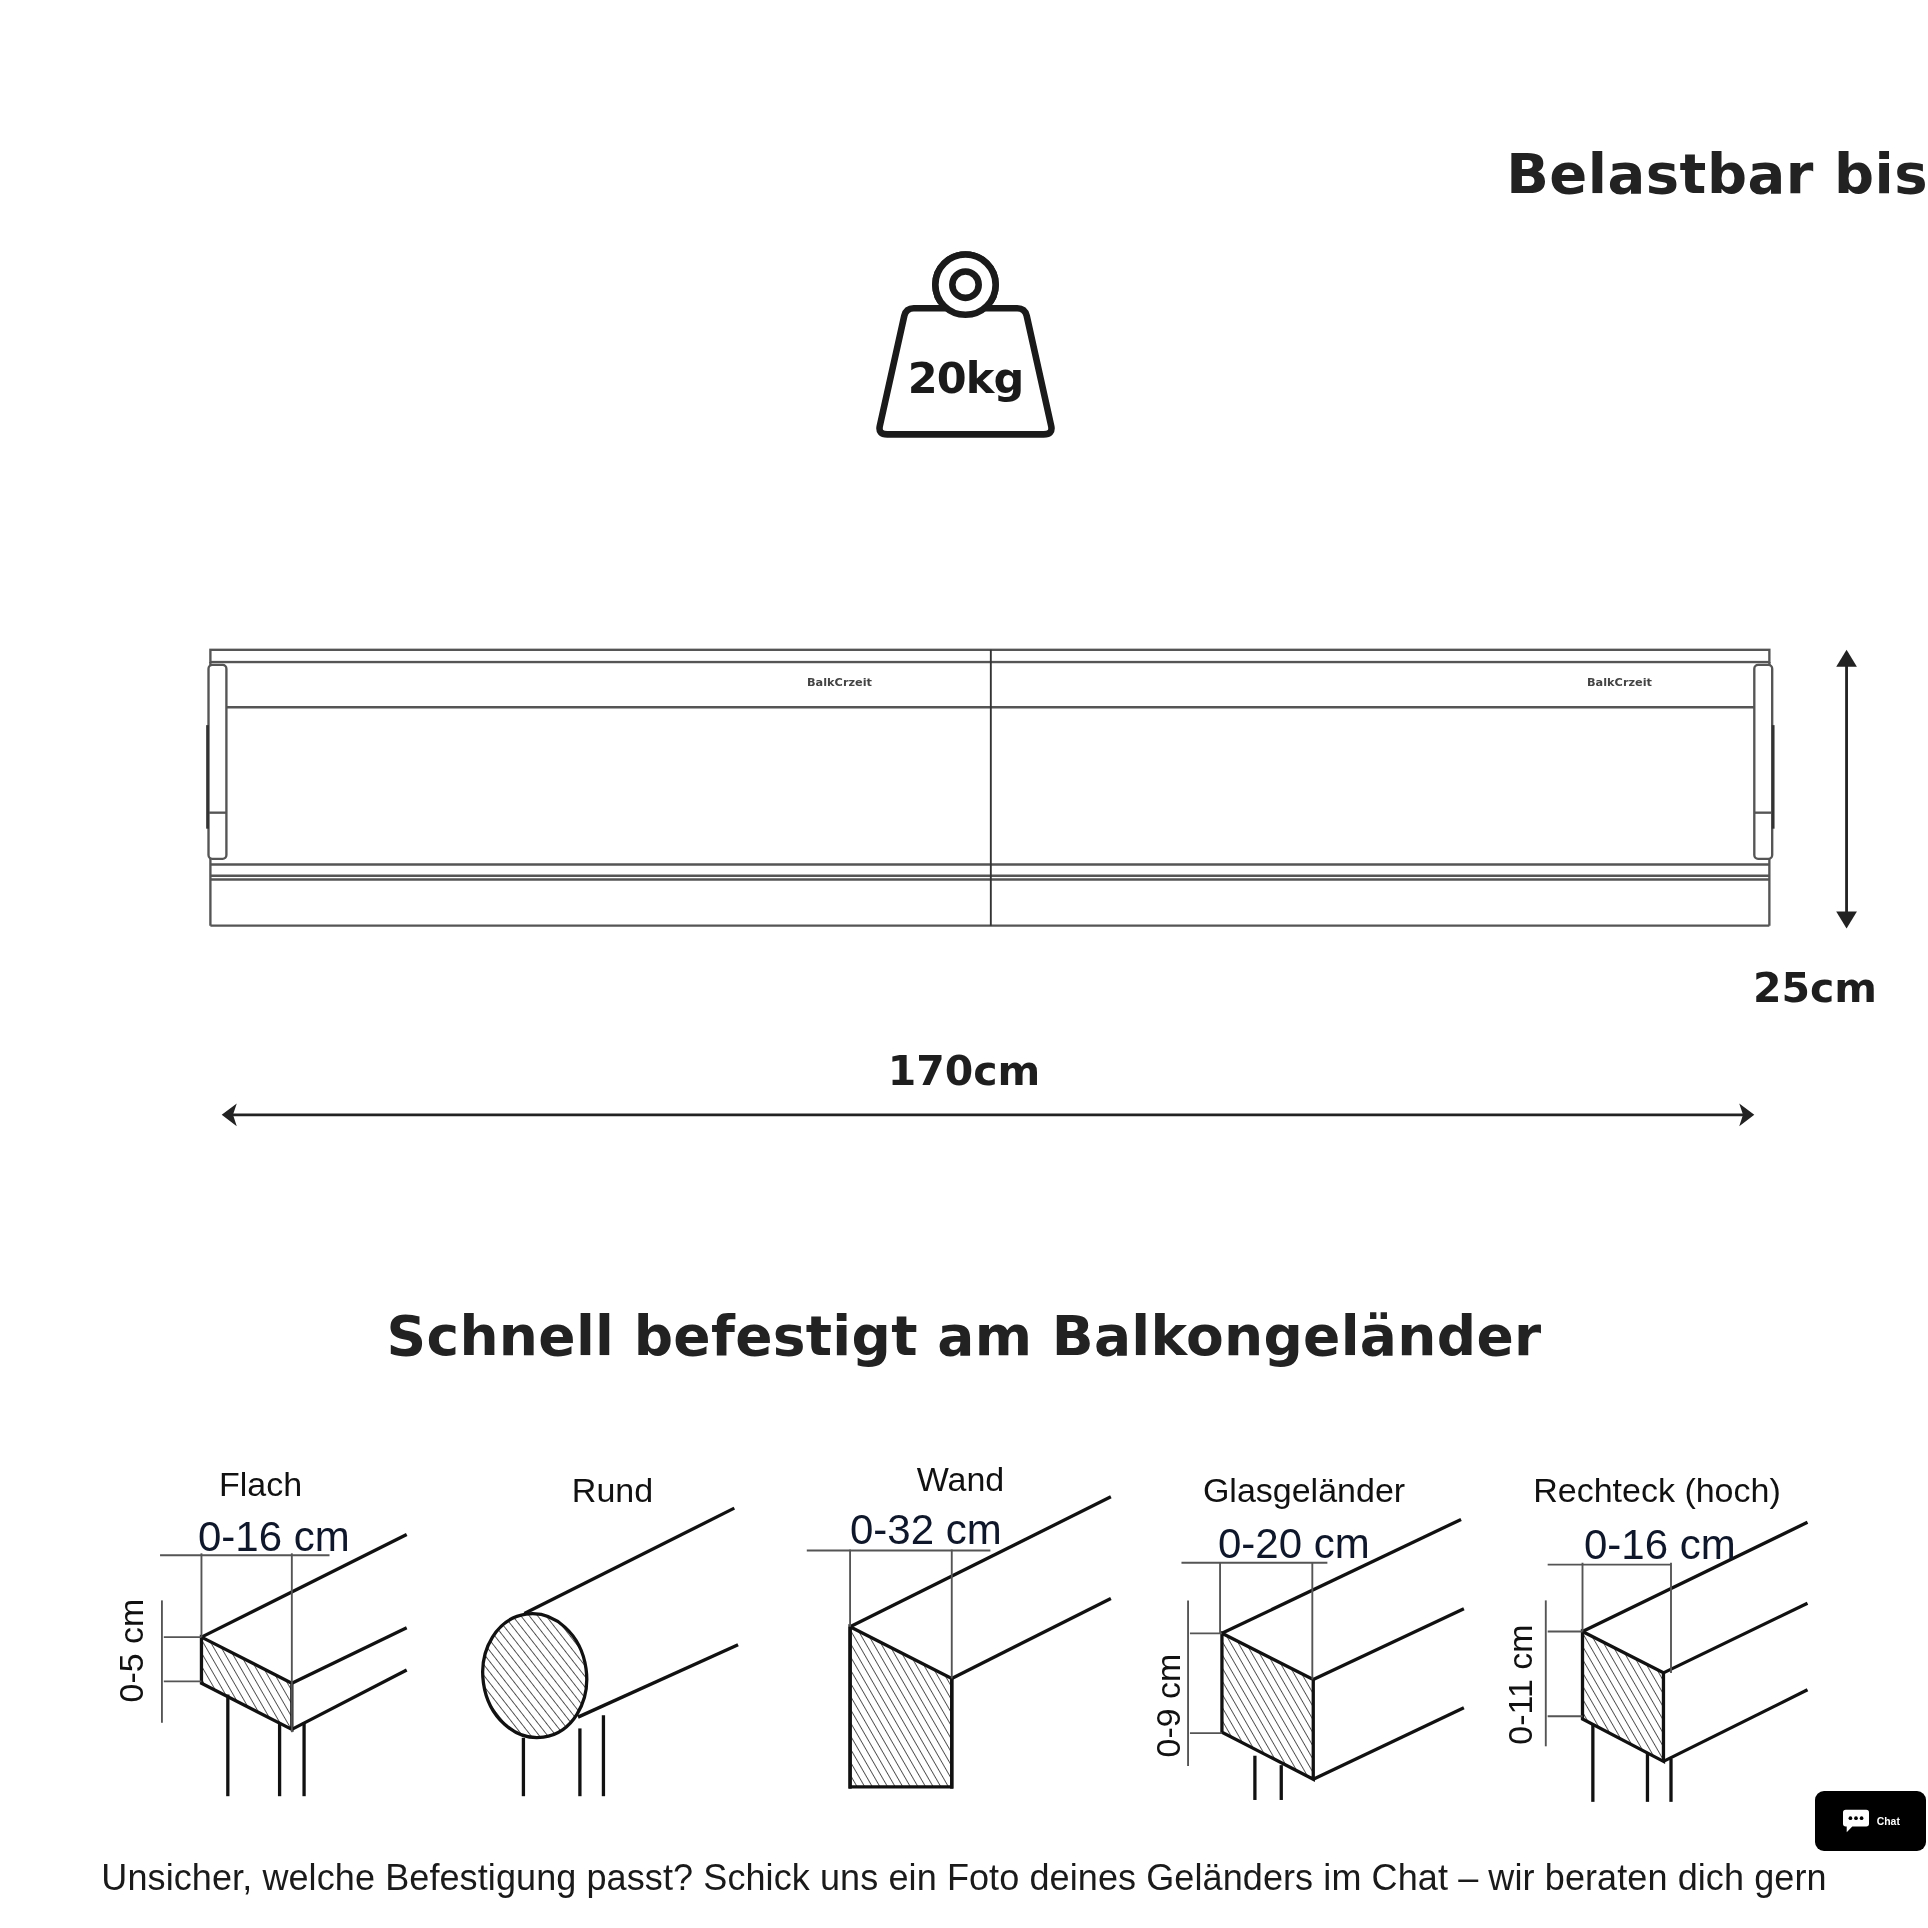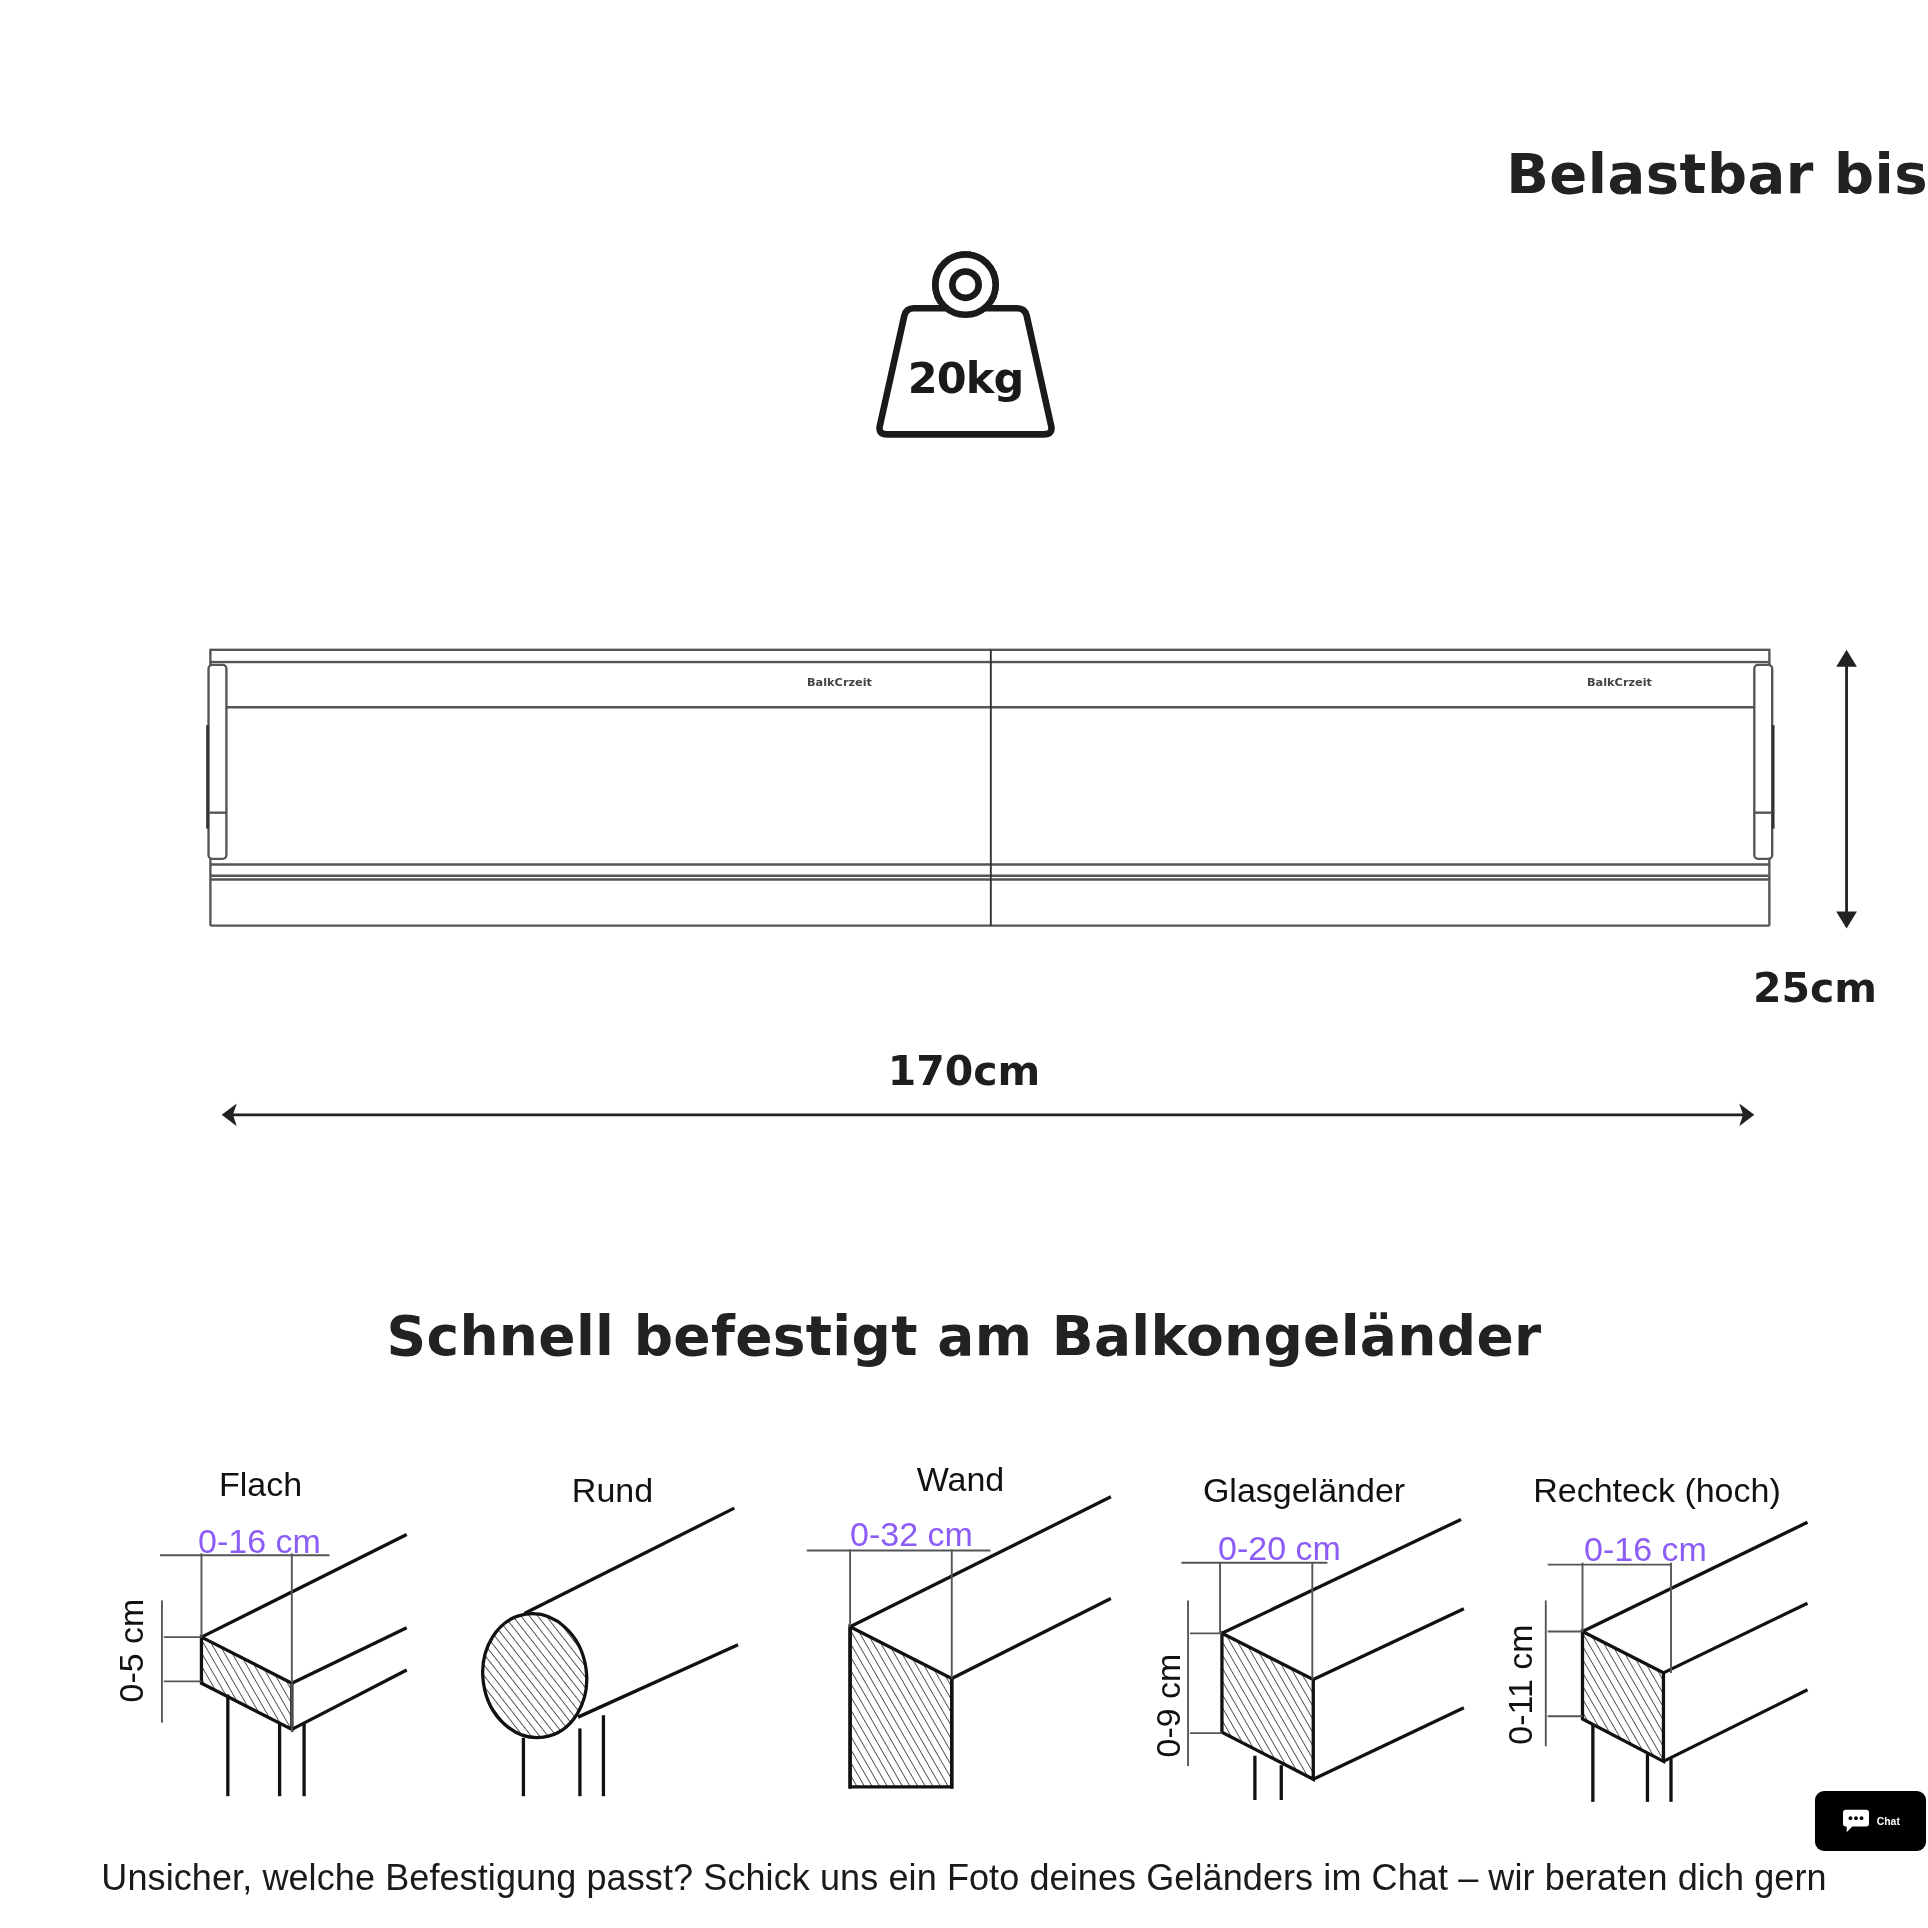--- a/index.html
+++ b/index.html
@@ -6,21 +6,21 @@
     body { width: 1928px; height: 1928px; position: relative; overflow: hidden;
            font-family: "DejaVu Sans", sans-serif; color: #1d1d1d; }
     .abs { position: absolute; }
     .heading { font-family: "DejaVu Sans", sans-serif; font-weight: 600; color: #222; white-space: nowrap; }
     #title-load { left: 0; width: 1928px; top: 141px; text-align: right; font-size: 56px; letter-spacing: 0.5px; }
     #title-mount { left: 0; width: 1928px; top: 1304px; text-align: center; font-size: 55px; letter-spacing: 0.3px; }
     .dim-label { font-family: "DejaVu Sans", sans-serif; font-weight: 700; font-size: 41px; color: #1e1e1e; white-space: nowrap; }
     #dim-width-label { left: 0; width: 1928px; top: 1047px; text-align: center; }
     #dim-height-label { left: 1753px; top: 964px; }
     .rail-title { font-family: "Liberation Sans", sans-serif; font-weight: normal; font-size: 34px; color: #111; white-space: nowrap; text-align: center; }
-    .rail-dim { font-family: "Liberation Sans", sans-serif; font-size: 34px; color: #8b5cf6; white-space: nowrap; margin-top: 9px; }
+    .rail-dim { font-family: "Liberation Sans", sans-serif; font-size: 42px; color: #0f172a; white-space: nowrap; }
     .rail-dim-v { font-family: "Liberation Sans", sans-serif; font-size: 34px; color: #111; white-space: nowrap;
                   transform: rotate(-90deg); transform-origin: center center; }
     #footer-text { left: 0; width: 1928px; top: 1857px; text-align: center; font-family: "Liberation Sans", sans-serif;
                    font-size: 36px; color: #1a1a1a; white-space: nowrap; letter-spacing: 0.1px; }
     #chat-button { left: 1815px; top: 1791px; width: 111px; height: 60px; background: #000; border-radius: 9px;
                    display: flex; align-items: center; justify-content: center; gap: 5.6px; cursor: pointer; }
     #chat-button .chat-label { color: #fff; font-family: "Liberation Sans", sans-serif; font-size: 10.4px; font-weight: bold; }
     svg { position: absolute; left: 0; top: 0; }
   </style>
 </head>

